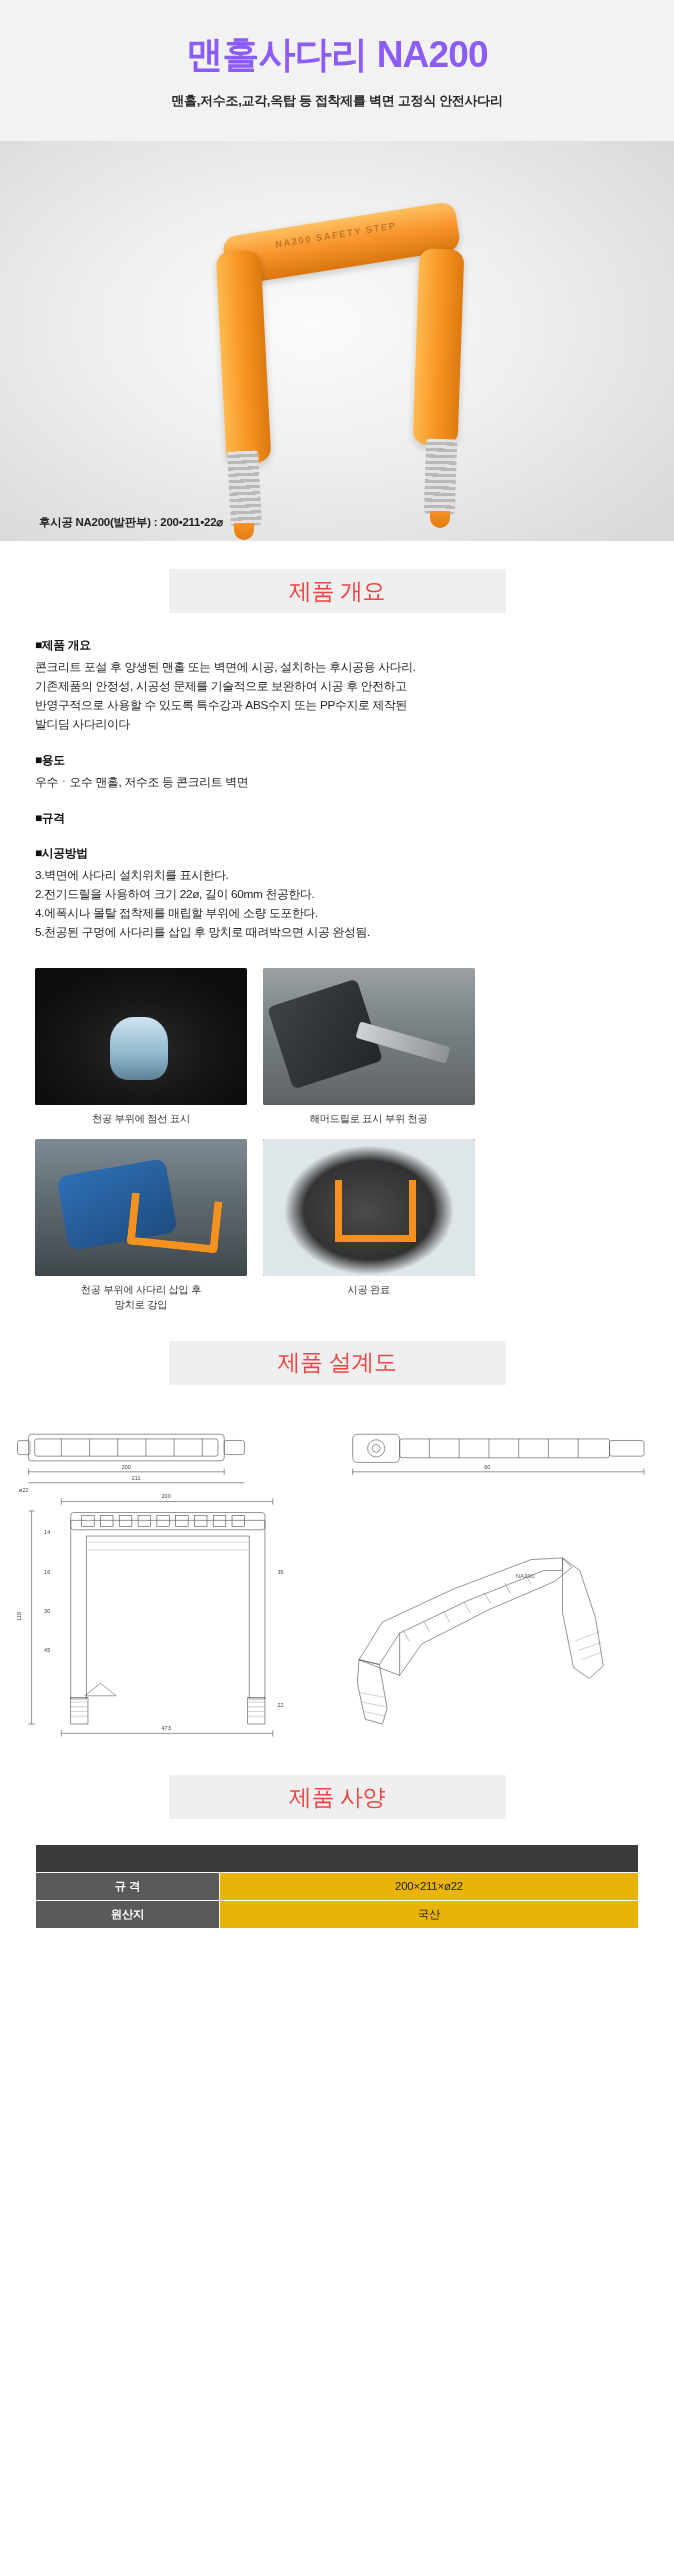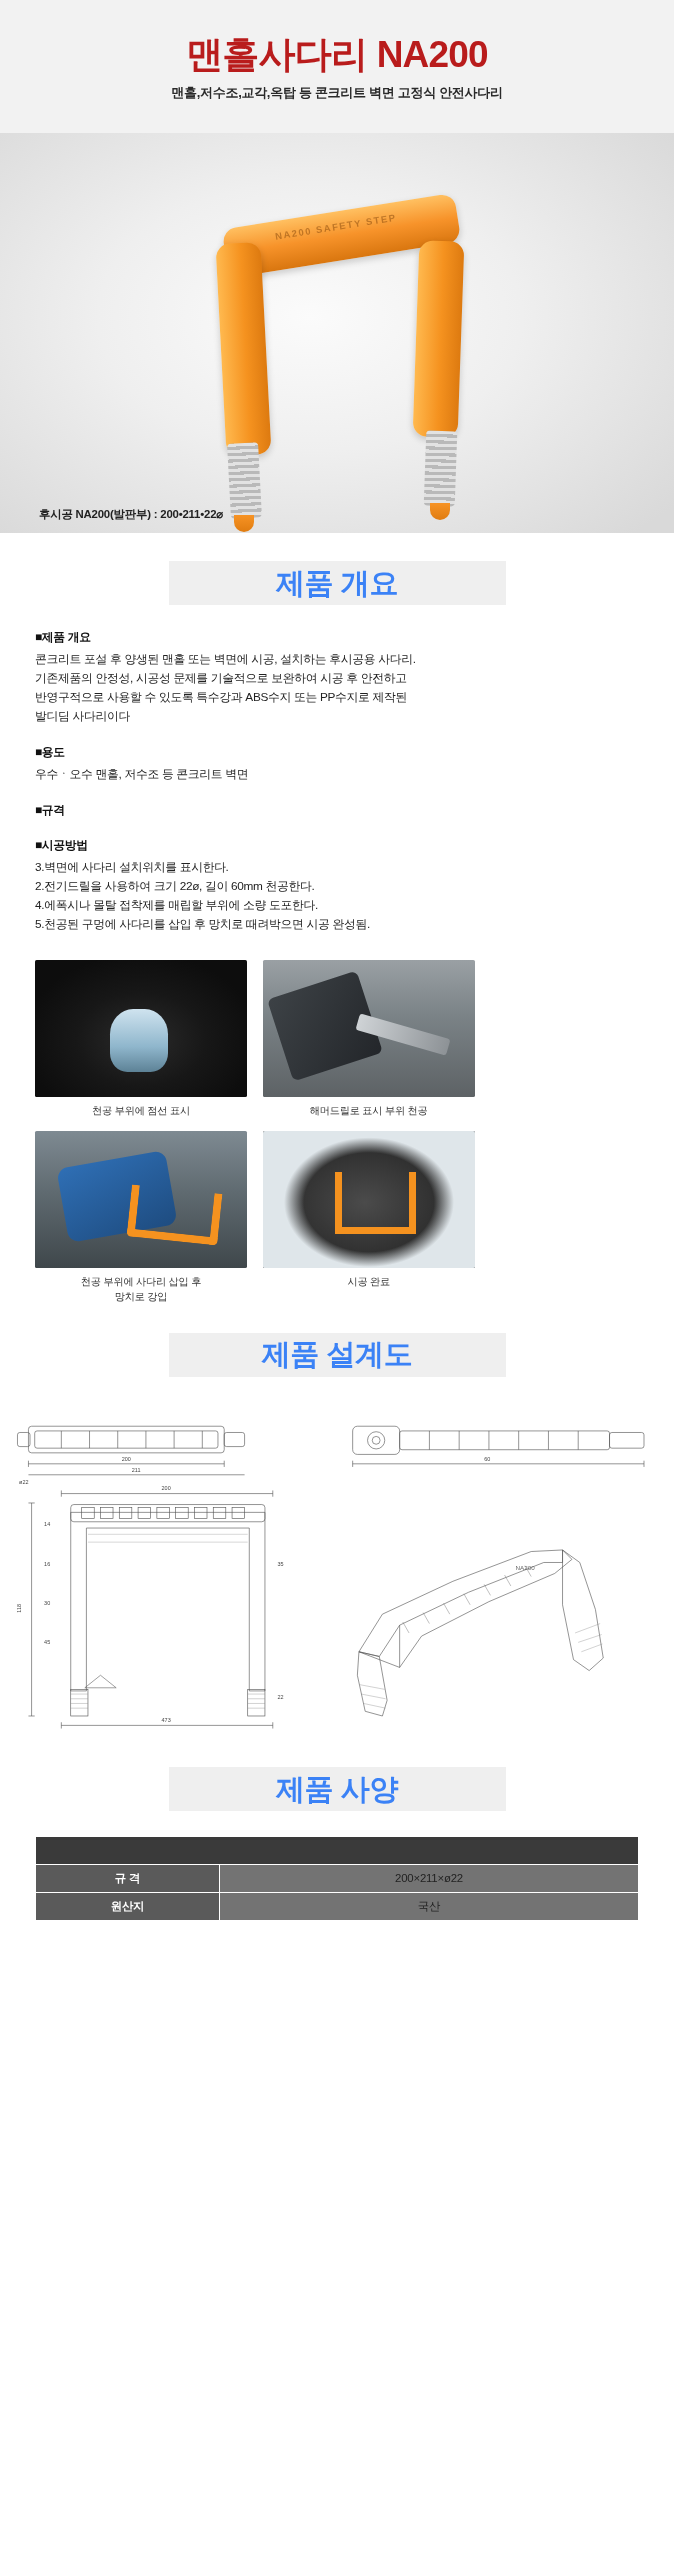--- a/index.html
+++ b/index.html
@@ -19,23 +19,23 @@
 
   
   .header {
     background: #f2f2f2;
     padding: 35px 0 31px 0;
     text-align: center;
   }
   .header-title {
     font-size: 37px;
     font-weight: bold;
-    color: #b91c1c;
+    color: #8b5cf6;
     letter-spacing: -0.8px;
-    margin: 0 0 8px 0;
+    margin: 0 0 16px 0;
     line-height: 1.1;
   }
   .header-sub {
     font-size: 13px;
     font-weight: bold;
     color: #2a2a2a;
     letter-spacing: -0.3px;
   }
 
   
@@ -127,23 +127,23 @@
   }
   .banner-bg {
     position: absolute;
     left: 169px; top: 6.3px;
     width: 337px; height: 44px;
     background: #efefef;
   }
   .banner-text {
     position: relative;
     line-height: 56px;
-    font-size: 29px;
-    font-weight: bold;
-    color: #3b82f6;
+    font-size: 23px;
+    font-weight: normal;
+    color: #ef4444;
     letter-spacing: -0.4px;
   }
 
   
   .content {
     padding: 0 35px;
   }
   .blk { margin-bottom: 19px; }
   .blk-head {
     font-size: 11.8px;
@@ -257,32 +257,32 @@
     background: #3a3a3a;
     height: 27px;
   }
   .spec-key {
     width: 184px;
     background: #5a5a5a;
     color: #ffffff;
     font-weight: bold;
   }
   .spec-val {
-    background: #737373;
+    background: #eab308;
     color: #222;
   }
 </style>
 </head>
 <body>
 
 <div class="page">
 
   <div class="header">
     <div class="header-title">맨홀사다리 NA200</div>
-    <div class="header-sub">맨홀,저수조,교각,옥탑 등 콘크리트 벽면 고정식 안전사다리</div>
+    <div class="header-sub">맨홀,저수조,교각,옥탑 등 접착제를 벽면 고정식 안전사다리</div>
   </div>
 
   <div class="hero">
     <div class="hero-inner"></div>
     <div class="bracket">
       <div class="bar bar-top"></div>
       <div class="bar bar-left"></div>
       <div class="bar bar-right"></div>
       <div class="thread thread-l"></div>
       <div class="thread thread-r"></div>

